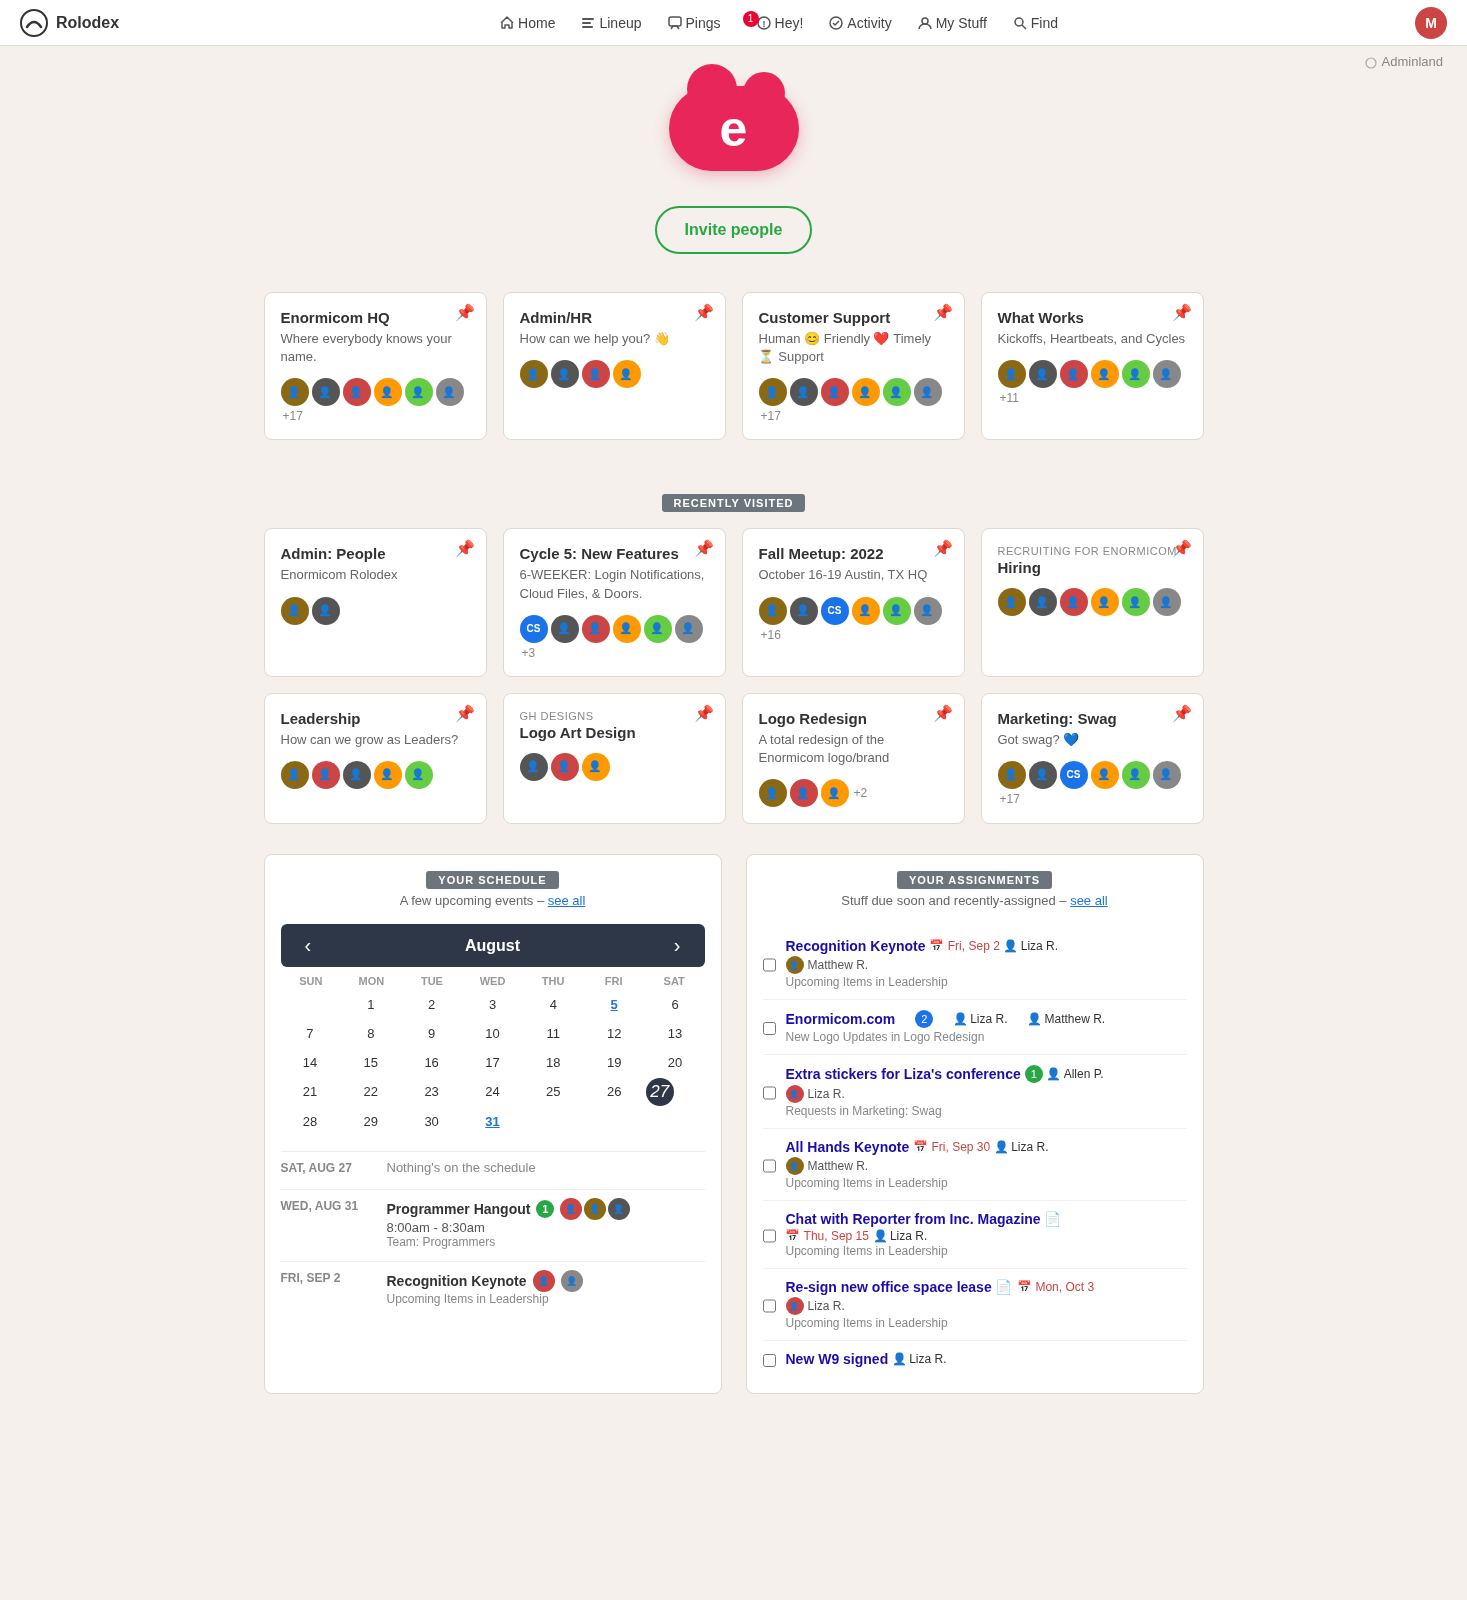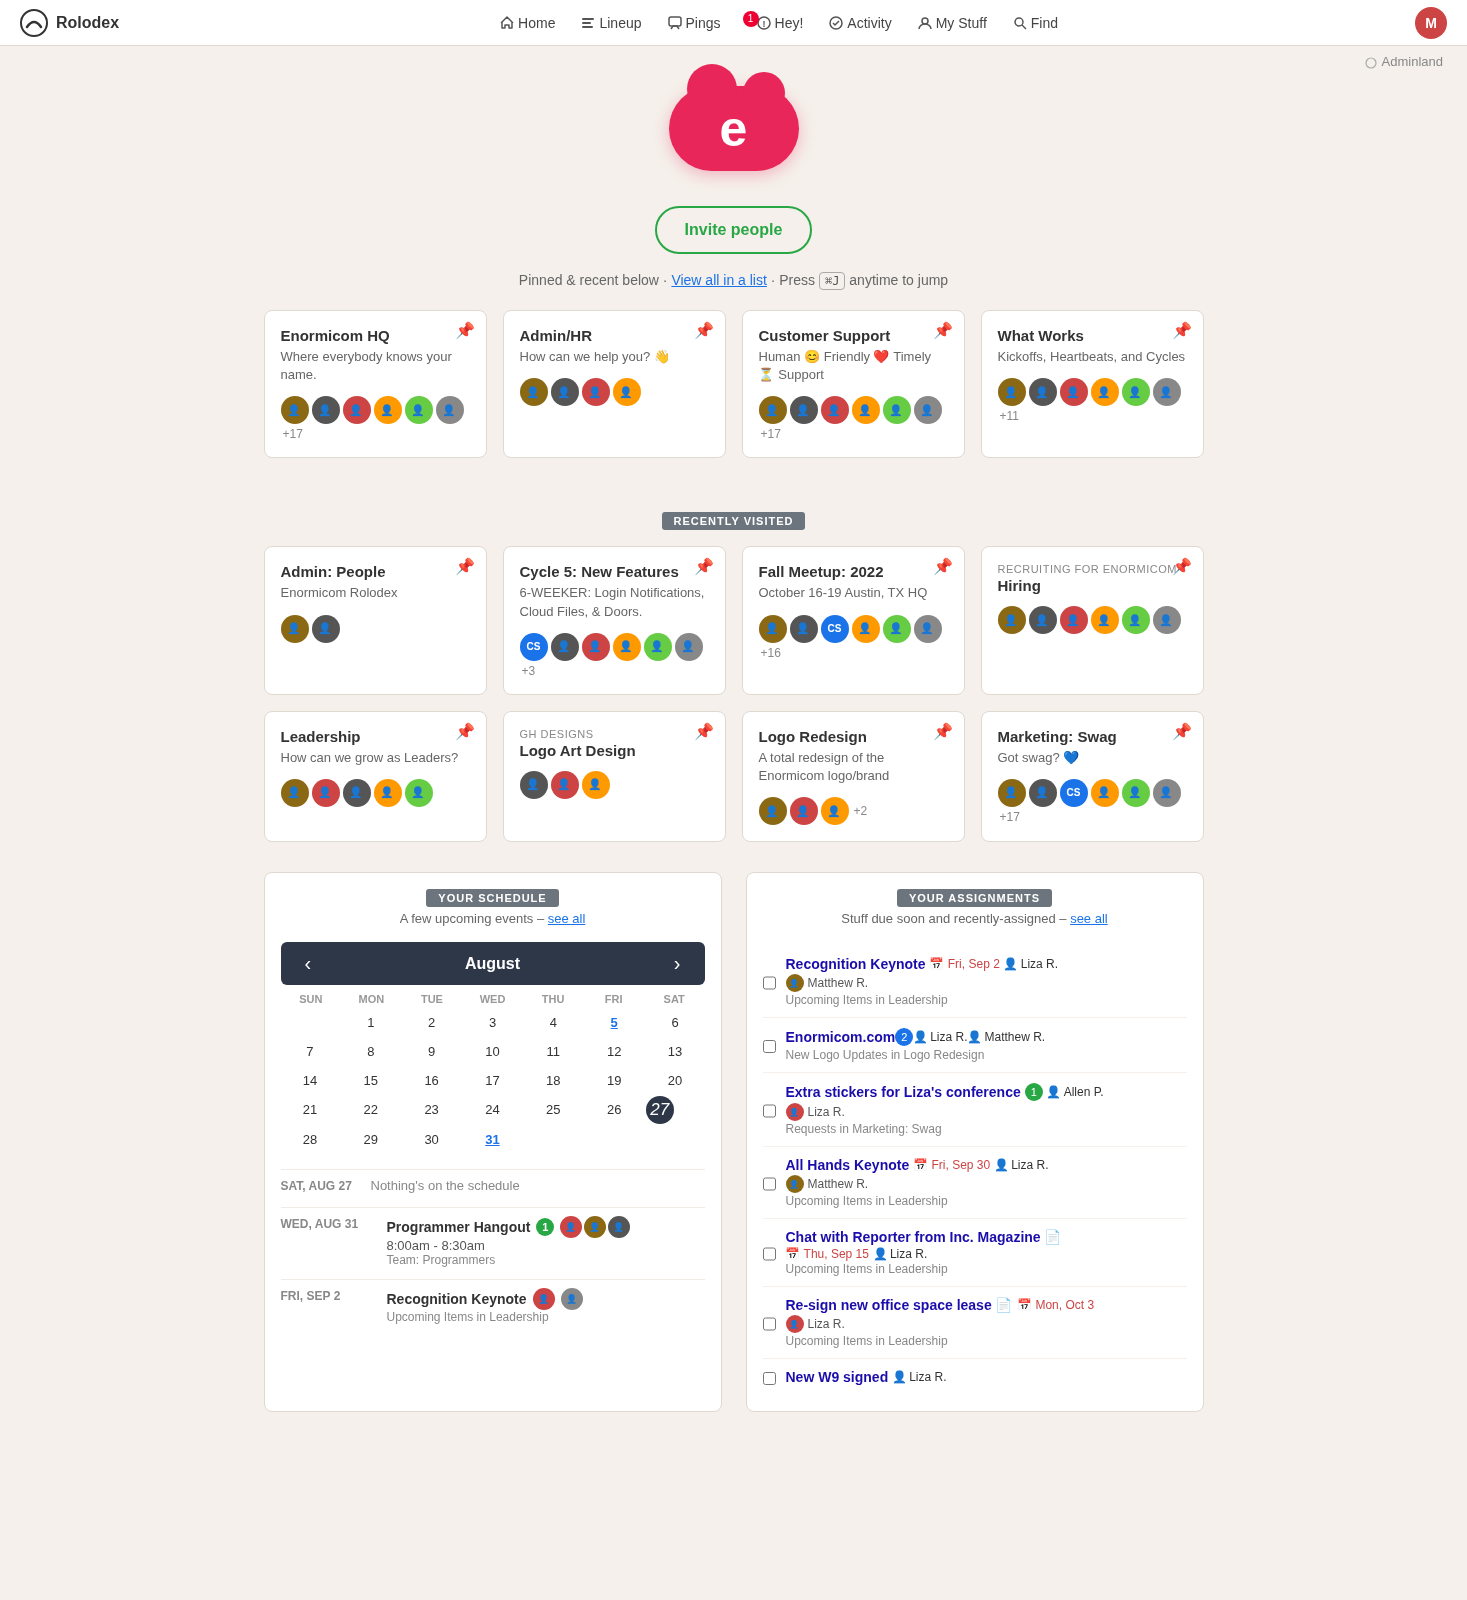--- a/index.html
+++ b/index.html
@@ -108,23 +108,20 @@
   <div style="width:130px;height:100px;margin:0 auto 20px;position:relative;">
     <div style="width:130px;height:85px;background:#e8265a;border-radius:55px;position:relative;display:flex;align-items:center;justify-content:center;box-shadow:0 4px 16px rgba(232,38,90,0.3);">
       <div style="position:absolute;top:-22px;left:18px;width:50px;height:50px;background:#e8265a;border-radius:50%;"></div>
       <div style="position:absolute;top:-14px;right:14px;width:42px;height:42px;background:#e8265a;border-radius:50%;"></div>
       <span style="color:#fff;font-size:50px;font-weight:800;z-index:1;position:relative;line-height:1;">e</span>
     </div>
   </div>
   <div style="display:flex;gap:12px;justify-content:center;margin-bottom:18px;">
     <button style="background:transparent;color:#28a745;border:2.5px solid #28a745;padding:13px 28px;border-radius:30px;font-size:16px;font-weight:600;cursor:pointer;">Invite people</button>
   </div>
-  <div style="color:#666;font-size:14px;">
-    <span>Pinned &amp; recent below · </span><a style="color:#1a73e8;text-decoration:underline;cursor:pointer;">View all in a list</a><span> · Press </span><kbd style="display:inline-block;border:1px solid #aaa;border-radius:4px;padding:1px 5px;font-size:12px;background:#f5f0eb;color:#555;">⌘J</kbd><span> anytime to jump</span>
-  </div>
 </div>
 
 <div class="section">
   <div class="cards-grid">
 
     <div class="card">
       <div class="card-pin">📌</div>
       <div class="card-title">Enormicom HQ</div>
       <div class="card-desc">Where everybody knows your name.</div>
       <div class="avatars">
@@ -354,21 +351,21 @@
         <div style="padding:6px 4px;font-size:13px;cursor:pointer;">29</div>
         <div style="padding:6px 4px;font-size:13px;cursor:pointer;">30</div>
         <div style="padding:6px 4px;font-size:13px;cursor:pointer;color:#1a73e8;font-weight:600;text-decoration:underline;">31</div>
         <div style="padding:6px 4px;font-size:13px;"></div>
         <div style="padding:6px 4px;font-size:13px;"></div>
         <div style="padding:6px 4px;font-size:13px;"></div>
       </div>
     </div>
 
     <div style="padding:8px 16px 16px;">
-      <div style="display:flex;margin-bottom:12px;padding-top:8px;border-top:1px solid #f0ebe4;">
+      <div style="display:flex;gap:16px;margin-bottom:12px;padding-top:8px;border-top:1px solid #f0ebe4;">
         <div style="font-size:12px;color:#888;min-width:90px;line-height:1.4;font-weight:600;">SAT, AUG 27</div>
         <div>
           <div style="font-size:13px;color:#888;">Nothing's on the schedule</div>
         </div>
       </div>
       <div style="display:flex;gap:16px;margin-bottom:12px;padding-top:8px;border-top:1px solid #f0ebe4;">
         <div style="font-size:12px;color:#888;min-width:90px;line-height:1.4;font-weight:600;">WED, AUG 31</div>
         <div>
           <div style="font-size:14px;font-weight:700;display:flex;align-items:center;gap:6px;">Programmer Hangout <span style="background:#28a745;color:#fff;border-radius:50%;width:18px;height:18px;font-size:11px;display:inline-flex;align-items:center;justify-content:center;">1</span>
             <span style="display:inline-flex;gap:2px;">
@@ -415,21 +412,21 @@
             <div class="avatar" style="background:#8B6914;width:18px;height:18px;font-size:8px;">👤</div>
             <span style="font-size:12px;color:#555;">Matthew R.</span>
           </div>
           <div style="font-size:12px;color:#888;margin-top:1px;">Upcoming Items in Leadership</div>
         </div>
       </div>
 
       <div style="display:flex;gap:10px;padding:10px 0;border-bottom:1px solid #f5f0eb;">
         <input type="checkbox" style="margin-top: 3px; flex-shrink: 0;">
         <div style="flex:1;">
-          <div style="display:flex;flex-wrap:wrap;align-items:center;gap:0;">
+          <div style="display:flex;flex-wrap:wrap;align-items:center;gap:20px;">
             <a style="font-size:14px;font-weight:600;color:#1a0dab;cursor:pointer;text-decoration:none;">Enormicom.com</a>
             <span style="background:#1a73e8;color:#fff;border-radius:50%;width:18px;height:18px;font-size:11px;display:inline-flex;align-items:center;justify-content:center;">2</span>
             <span style="font-size:12px;display:inline-flex;align-items:center;gap:2px;"><span style="color:#c44;">👤</span> Liza R.</span>
             <span style="font-size:12px;display:inline-flex;align-items:center;gap:2px;"><span style="color:#555;">👤</span> Matthew R.</span>
           </div>
           <div style="font-size:12px;color:#888;margin-top:2px;">New Logo Updates in Logo Redesign</div>
         </div>
       </div>
 
       <div style="display:flex;gap:10px;padding:10px 0;border-bottom:1px solid #f5f0eb;">

